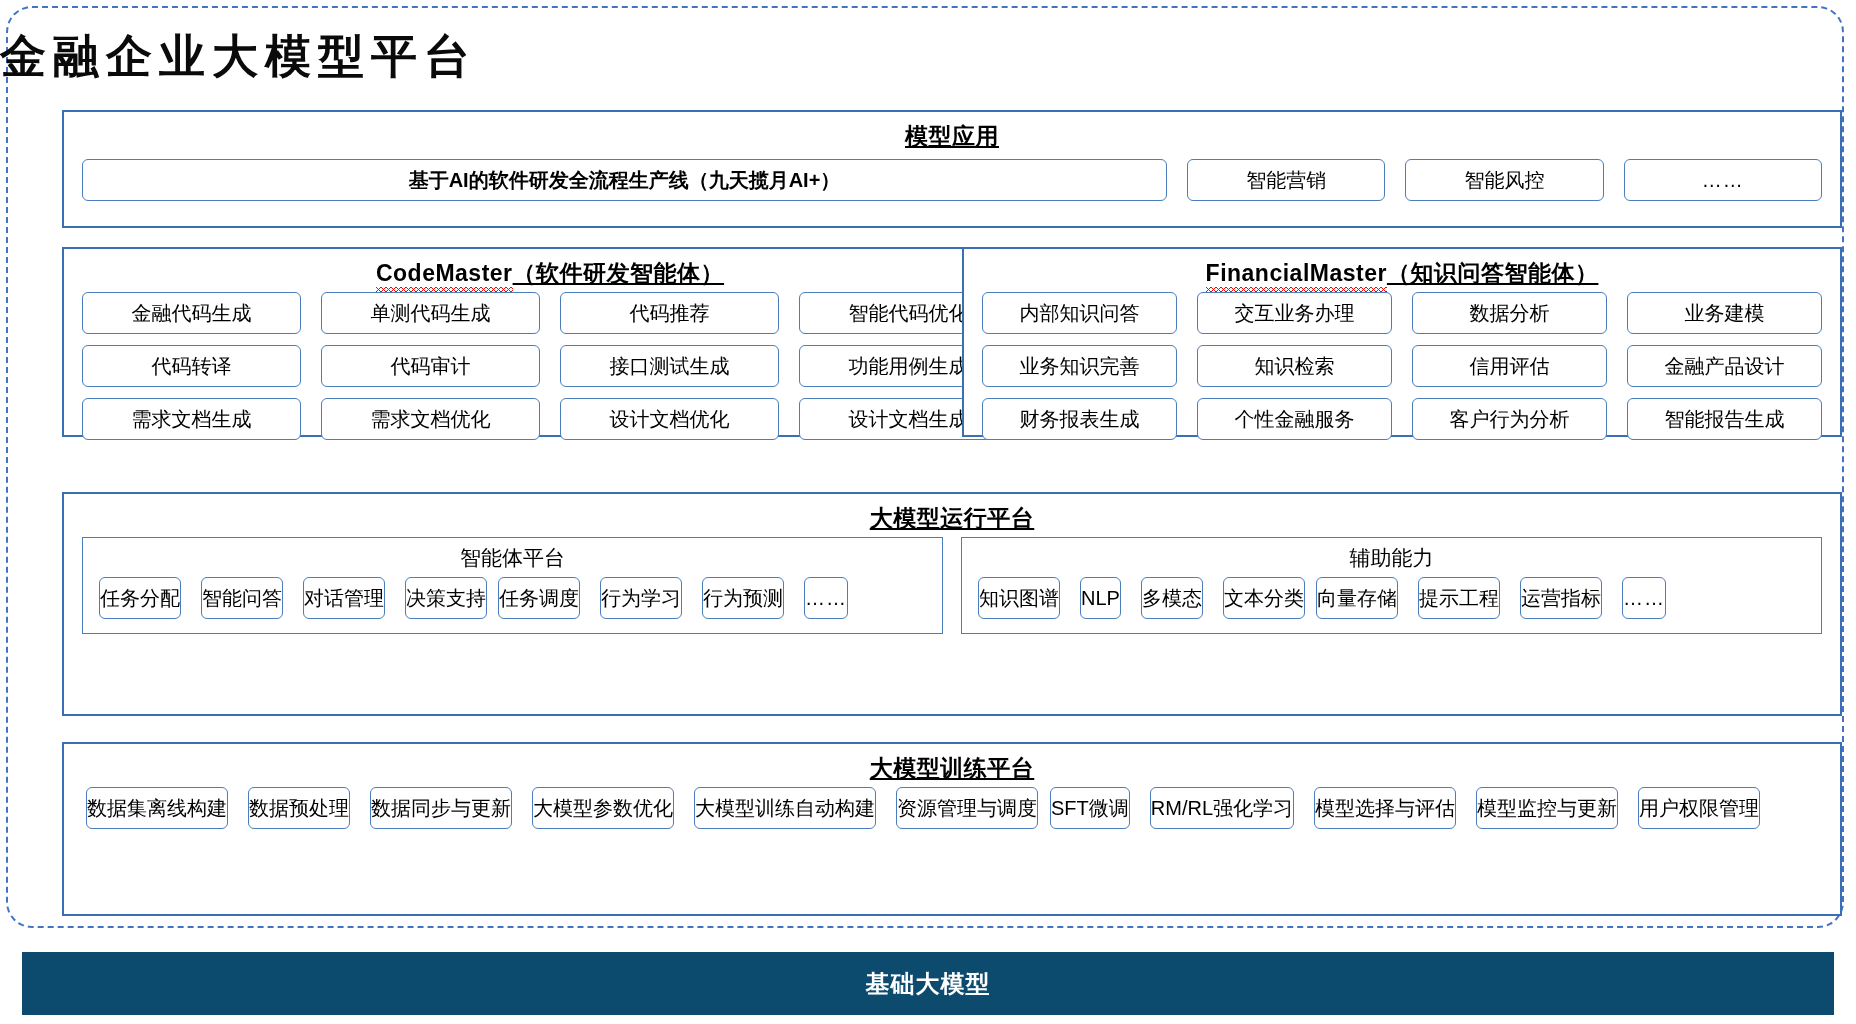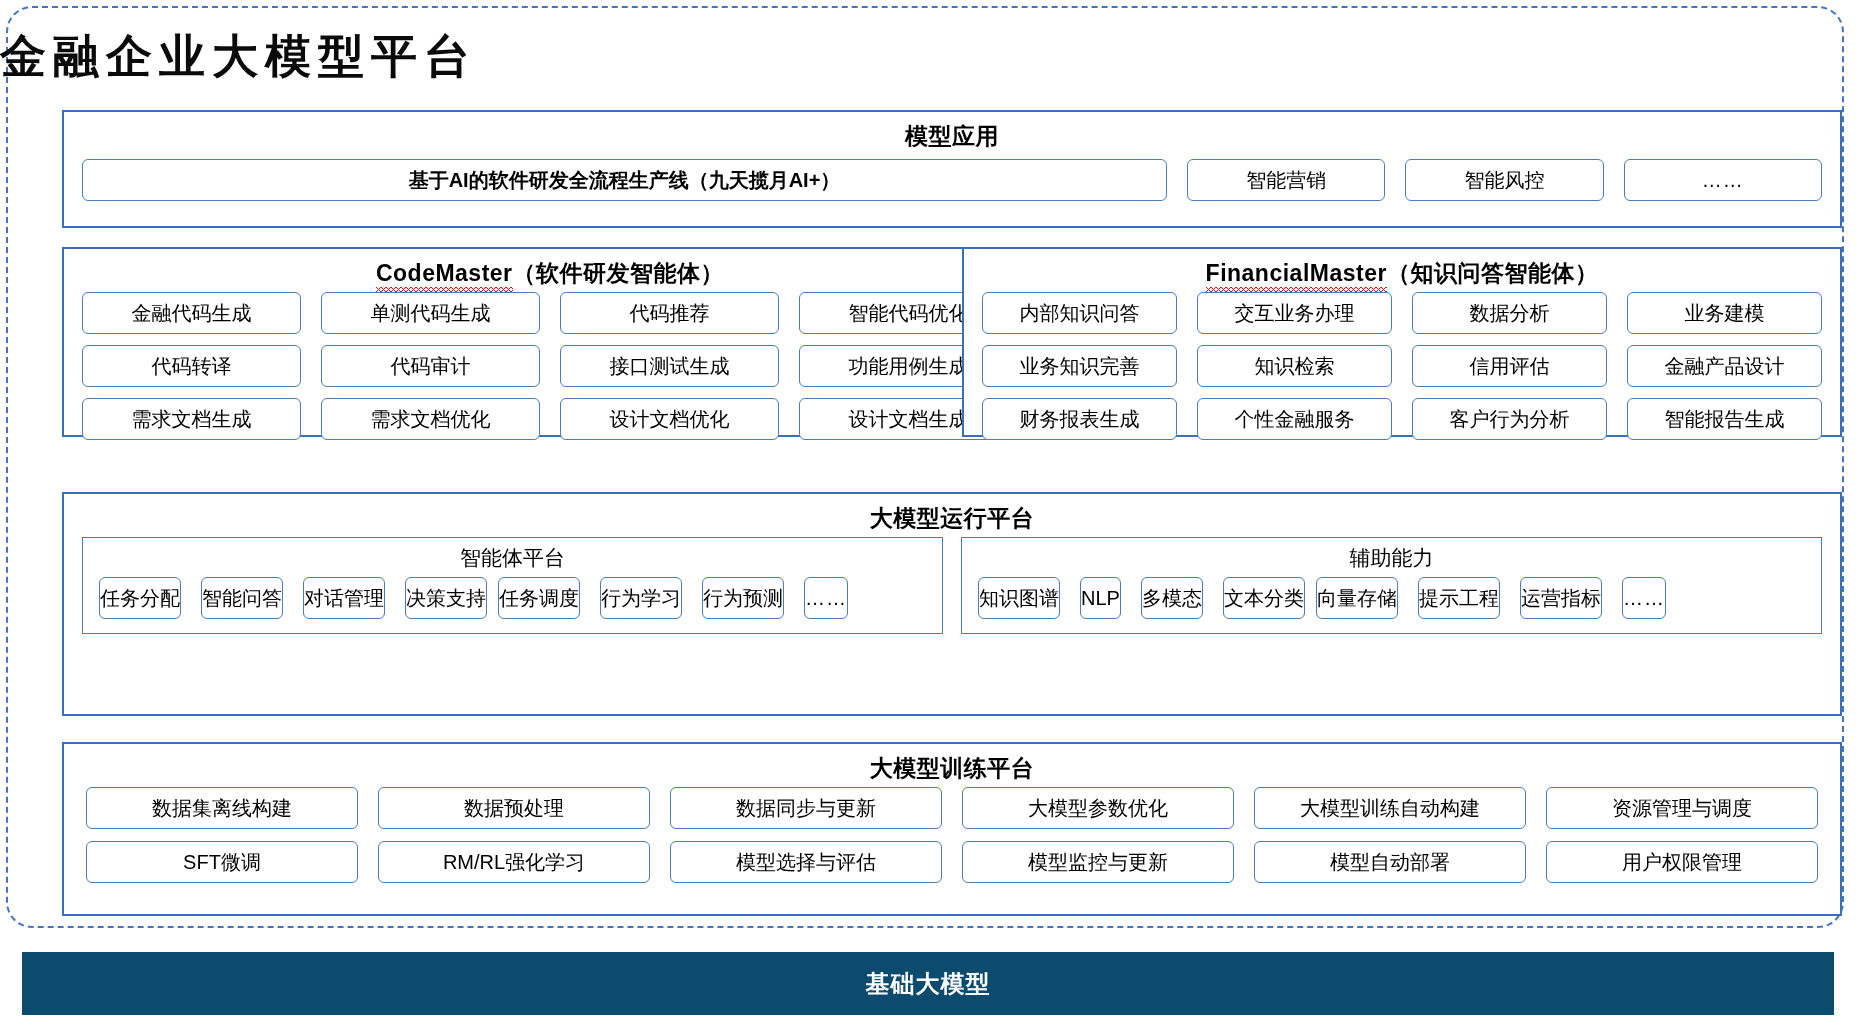--- a/index.html
+++ b/index.html
@@ -49,20 +49,21 @@
     box-sizing: border-box;
     background: #ffffff;
   }
   .section-title {
     text-align: center;
     font-size: 23px;
     font-weight: 700;
     letter-spacing: 0.5px;
     line-height: 30px;
     margin-top: 9px;
+    text-decoration: underline;
   }
   .section-title .spell {
     position: relative;
     display: inline-block;
   }
   .section-title .spell::after {
     content: "";
     position: absolute;
     left: 0;
     right: 0;
@@ -145,21 +146,21 @@
     flex-direction: row;
     gap: 11px;
     margin-top: 5px;
   }
 
   
   #sec-train { left: 62px; top: 742px; width: 1780px; height: 174px; }
   .train-grid {
     margin: 4px 22px 0 22px;
     display: flex;
-    flex-direction: column;
+    flex-direction: row;
     gap: 12px;
   }
 
   
   .base-bar {
     position: absolute;
     left: 22px;
     top: 952px;
     width: 1812px;
     height: 63px;
@@ -290,21 +291,20 @@
       <div class="chip">数据同步与更新</div>
       <div class="chip">大模型参数优化</div>
       <div class="chip">大模型训练自动构建</div>
       <div class="chip">资源管理与调度</div>
     </div>
     <div class="row">
       <div class="chip">SFT微调</div>
       <div class="chip">RM/RL强化学习</div>
       <div class="chip">模型选择与评估</div>
       <div class="chip">模型监控与更新</div>
-      <div class="chip">模型自动部署</div>
       <div class="chip">用户权限管理</div>
     </div>
   </div>
 </div>
 
 <div class="base-bar">
   <span>基础大模型</span>
 </div>
 
 </body></html>

